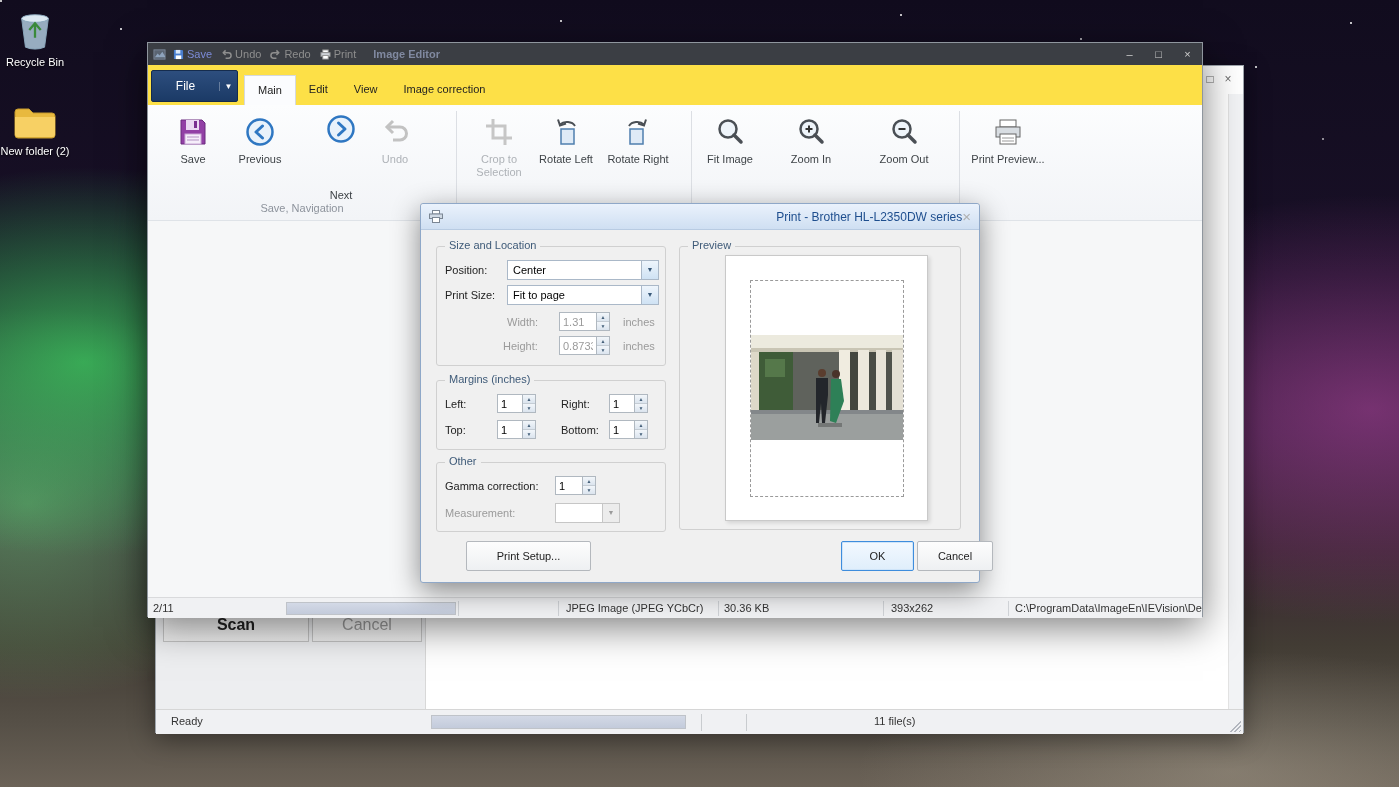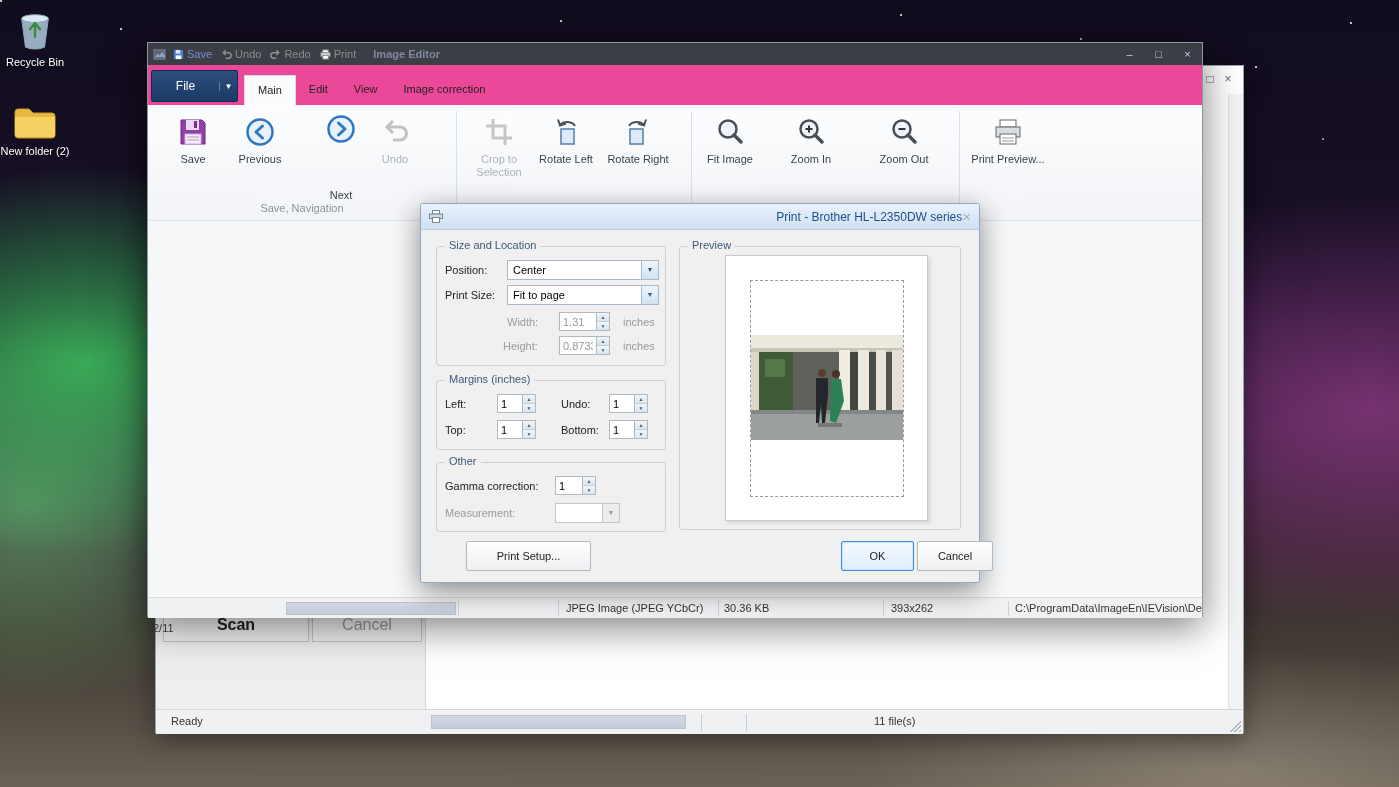--- a/index.html
+++ b/index.html
@@ -38,21 +38,21 @@
     background:linear-gradient(135deg,transparent 0 55%,#b2b6be 55% 62%,transparent 62% 72%,#b2b6be 72% 79%,transparent 79% 89%,#b2b6be 89% 96%,transparent 96%); }
 
   
   .editor { position:absolute; left:147px; top:42px; width:1056px; height:575px; background:#f4f5f7; border:1px solid #8f969e; box-shadow:0 10px 36px rgba(0,0,0,.5); z-index:10; }
   .ed-title { position:absolute; left:0; top:0; width:100%; height:22px; background:#3b3e44; display:flex; align-items:center; padding-left:5px; color:#9aa3ba; }
   .qat { display:flex; align-items:center; margin-right:9px; gap:3px; cursor:default; }
   .qat .t-save { color:#7c8bd8; } .qat .t-dim { color:#8e8e8e; }
   .ed-wintitle { margin-left:8px; color:#8089a0; font-weight:bold; }
   .ed-winbtns { position:absolute; right:0; top:0; height:22px; display:flex; }
   .ed-winbtns span { width:29px; text-align:center; line-height:22px; color:#d0d0d0; font-size:11px; cursor:default; }
-  .ed-tabrow { position:absolute; left:0; top:22px; width:100%; height:40px; background:#ec4899; }
+  .ed-tabrow { position:absolute; left:0; top:22px; width:100%; height:40px; background:#fde047; }
   .file-btn { position:absolute; left:3px; top:5px; width:87px; height:32px; display:flex; align-items:center; border-radius:2px; border:1px solid #152c4e; background:linear-gradient(#2d4e7e,#1b3a66); color:#fff; font-size:12px; cursor:default; }
   .file-btn .fb-label { flex:1; text-align:center; }
   .file-btn .fb-arrow { width:18px; border-left:1px solid rgba(255,255,255,.3); text-align:center; font-size:8px; }
   .tabs { position:absolute; left:96px; bottom:0; display:flex; height:30px; }
   .tab { padding:0 13px; line-height:29px; color:#222; cursor:default; }
   .tab.sel { background:#fbfcfe; border:1px solid #d5d9de; border-bottom:none; }
   .ed-toolbar { position:absolute; left:0; top:62px; width:100%; height:116px; background:linear-gradient(#fcfdfe,#f2f4f7); border-bottom:1px solid #dfe3e8; }
   .rbtn { position:absolute; top:8px; height:88px; display:flex; flex-direction:column; align-items:center; text-align:center; color:#3e4347; cursor:default; }
   .rbtn .ric { height:38px; display:flex; align-items:center; }
   .rbtn .rlb { margin-top:2px; line-height:13px; }
@@ -302,21 +302,21 @@
         </svg>
         </span>
       <span class="rlb">Print Preview...</span>
     </div>
     <div class="rgroup-label">Save, Navigation</div>
   </div>
 
   <div class="ed-content"></div>
 
   <div class="ed-status">
-    <span class="st" style="left:5px;margin-top:20px;">2/11</span>
+    <span class="st" style="left:5px;">2/11</span>
     <div class="pbar" style="left:138px;top:4px;width:170px;height:13px;">
         <div class="fill" style="width:100%;"></div>
       </div>
     <span class="sep" style="left:310px;"></span>
     <span class="sep" style="left:410px;"></span>
     <span class="st" style="left:418px;">JPEG Image (JPEG YCbCr)</span>
     <span class="sep" style="left:570px;"></span>
     <span class="st" style="left:576px;">30.36 KB</span>
     <span class="sep" style="left:735px;"></span>
     <span class="st" style="left:743px;">393x262</span>
@@ -371,21 +371,21 @@
   <div class="grp" style="left:15px;top:176px;width:230px;height:70px;">
     <span class="grp-title">Margins (inches)</span>
     <span class="flabel" style="left:8px;top:17px;">Left:</span>
     <span class="spinbox" style="left:60px;top:13px;">
       <input style="width: 26px;" value="1">
       <span class="spins">
           <span>▲</span>
           <span>▼</span>
         </span>
     </span>
-    <span class="flabel" style="left:124px;top:17px;">Undo:</span>
+    <span class="flabel" style="left:124px;top:17px;">Right:</span>
     <span class="spinbox" style="left:172px;top:13px;">
       <input style="width: 26px;" value="1">
       <span class="spins">
           <span>▲</span>
           <span>▼</span>
         </span>
     </span>
     <span class="flabel" style="left:8px;top:43px;text-align:center;">Top:</span>
     <span class="spinbox" style="left:60px;top:39px;">
       <input style="width: 26px;" value="1">

